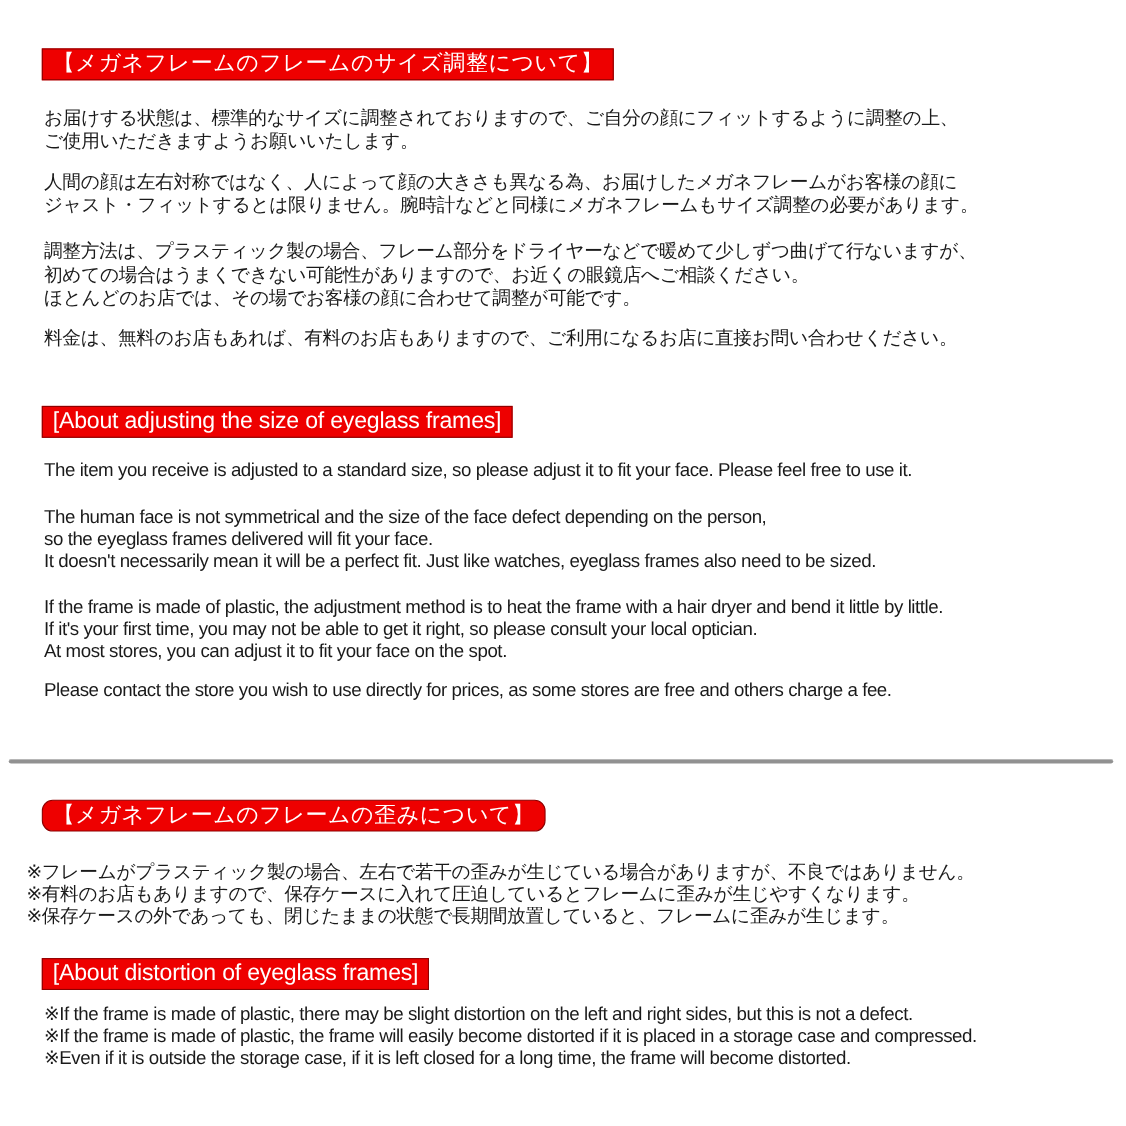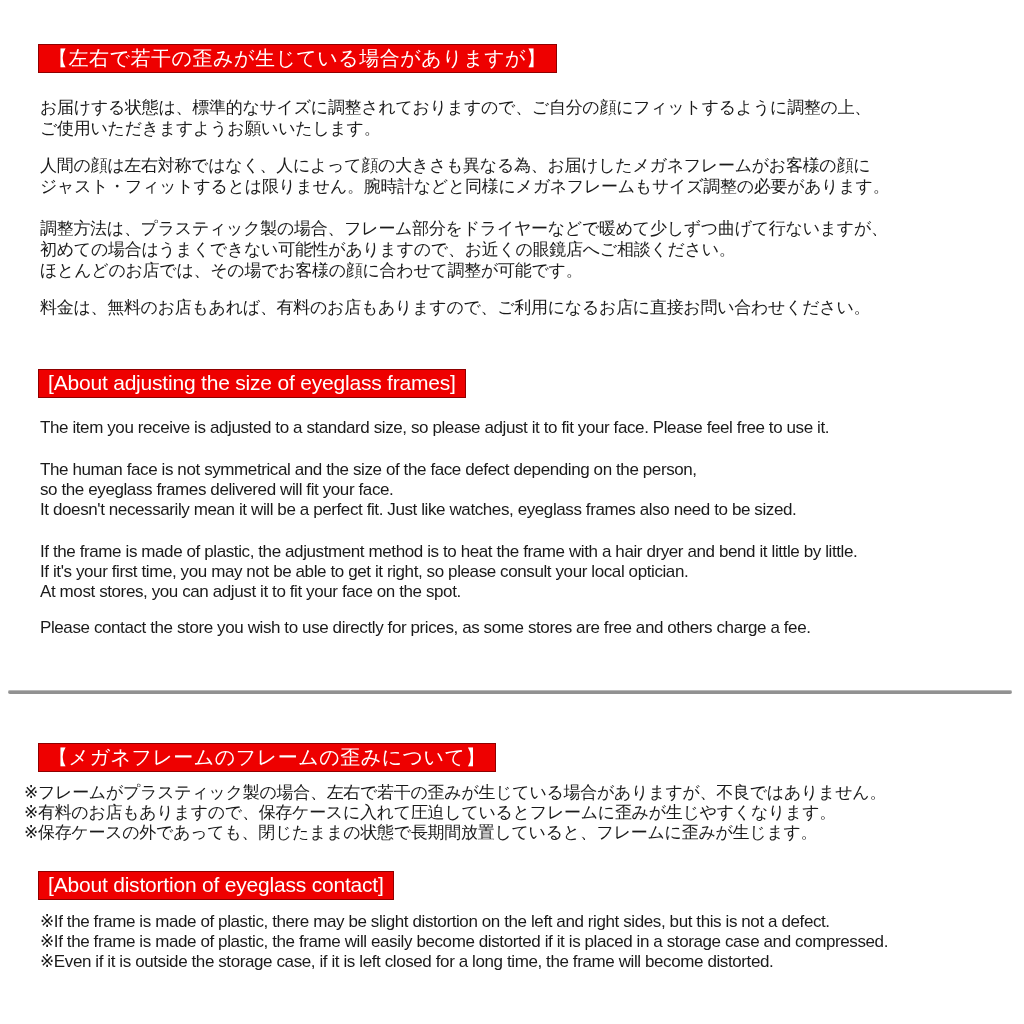--- a/index.html
+++ b/index.html
@@ -54,21 +54,21 @@
     background: var(--divider);
     border-radius: 2px;
     box-shadow: inset 0 1px 0 rgba(255,255,255,0.35);
   }
 </style>
 </head>
 <body>
 
 <div class="page">
 
-  <div class="heading ja" style="left:38px; top:44px;" lang="ja">【左右で若干の歪みが生じている場合がありますが】</div>
+  <div class="heading ja" style="left:38px; top:44px;" lang="ja">【メガネフレームのフレームのサイズ調整について】</div>
 
   <div class="para ja-body" style="left:40px; top:97px;" lang="ja">
     <div class="line">お届けする状態は、標準的なサイズに調整されておりますので、ご自分の顔にフィットするように調整の上、</div>
     <div class="line">ご使用いただきますようお願いいたします。</div>
   </div>
 
   <div class="para ja-body" style="left:40px; top:155px;" lang="ja">
     <div class="line">人間の顔は左右対称ではなく、人によって顔の大きさも異なる為、お届けしたメガネフレームがお客様の顔に</div>
     <div class="line">ジャスト・フィットするとは限りません。腕時計などと同様にメガネフレームもサイズ調整の必要があります。</div>
   </div>
@@ -100,29 +100,29 @@
     <div class="line">If it's your first time, you may not be able to get it right, so please consult your local optician.</div>
     <div class="line">At most stores, you can adjust it to fit your face on the spot.</div>
   </div>
 
   <div class="para en-body" style="left:40px; top:618px;" lang="en">
     <div class="line">Please contact the store you wish to use directly for prices, as some stores are free and others charge a fee.</div>
   </div>
 
   <div class="divider"></div>
 
-  <div class="heading ja" style="left:38px; top:743px;" lang="ja">【メガネフレームのフレームの歪みについて】</div>
+  <div class="heading ja" style="left:38px; top:727px;border-radius:10px;" lang="ja">【メガネフレームのフレームの歪みについて】</div>
 
   <div class="para ja-note" style="left:24px; top:783px;" lang="ja">
     <div class="line">※フレームがプラスティック製の場合、左右で若干の歪みが生じている場合がありますが、不良ではありません。</div>
     <div class="line">※有料のお店もありますので、保存ケースに入れて圧迫しているとフレームに歪みが生じやすくなります。</div>
     <div class="line">※保存ケースの外であっても、閉じたままの状態で長期間放置していると、フレームに歪みが生じます。</div>
   </div>
 
-  <div class="heading en" style="left:38px; top:871px;" lang="en">[About distortion of eyeglass contact]</div>
+  <div class="heading en" style="left:38px; top:871px;" lang="en">[About distortion of eyeglass frames]</div>
 
   <div class="para en-body" style="left:40px; top:912px;" lang="en">
     <div class="line">※If the frame is made of plastic, there may be slight distortion on the left and right sides, but this is not a defect.</div>
     <div class="line">※If the frame is made of plastic, the frame will easily become distorted if it is placed in a storage case and compressed.</div>
     <div class="line">※Even if it is outside the storage case, if it is left closed for a long time, the frame will become distorted.</div>
   </div>
 
 </div>
 
 </body></html>

